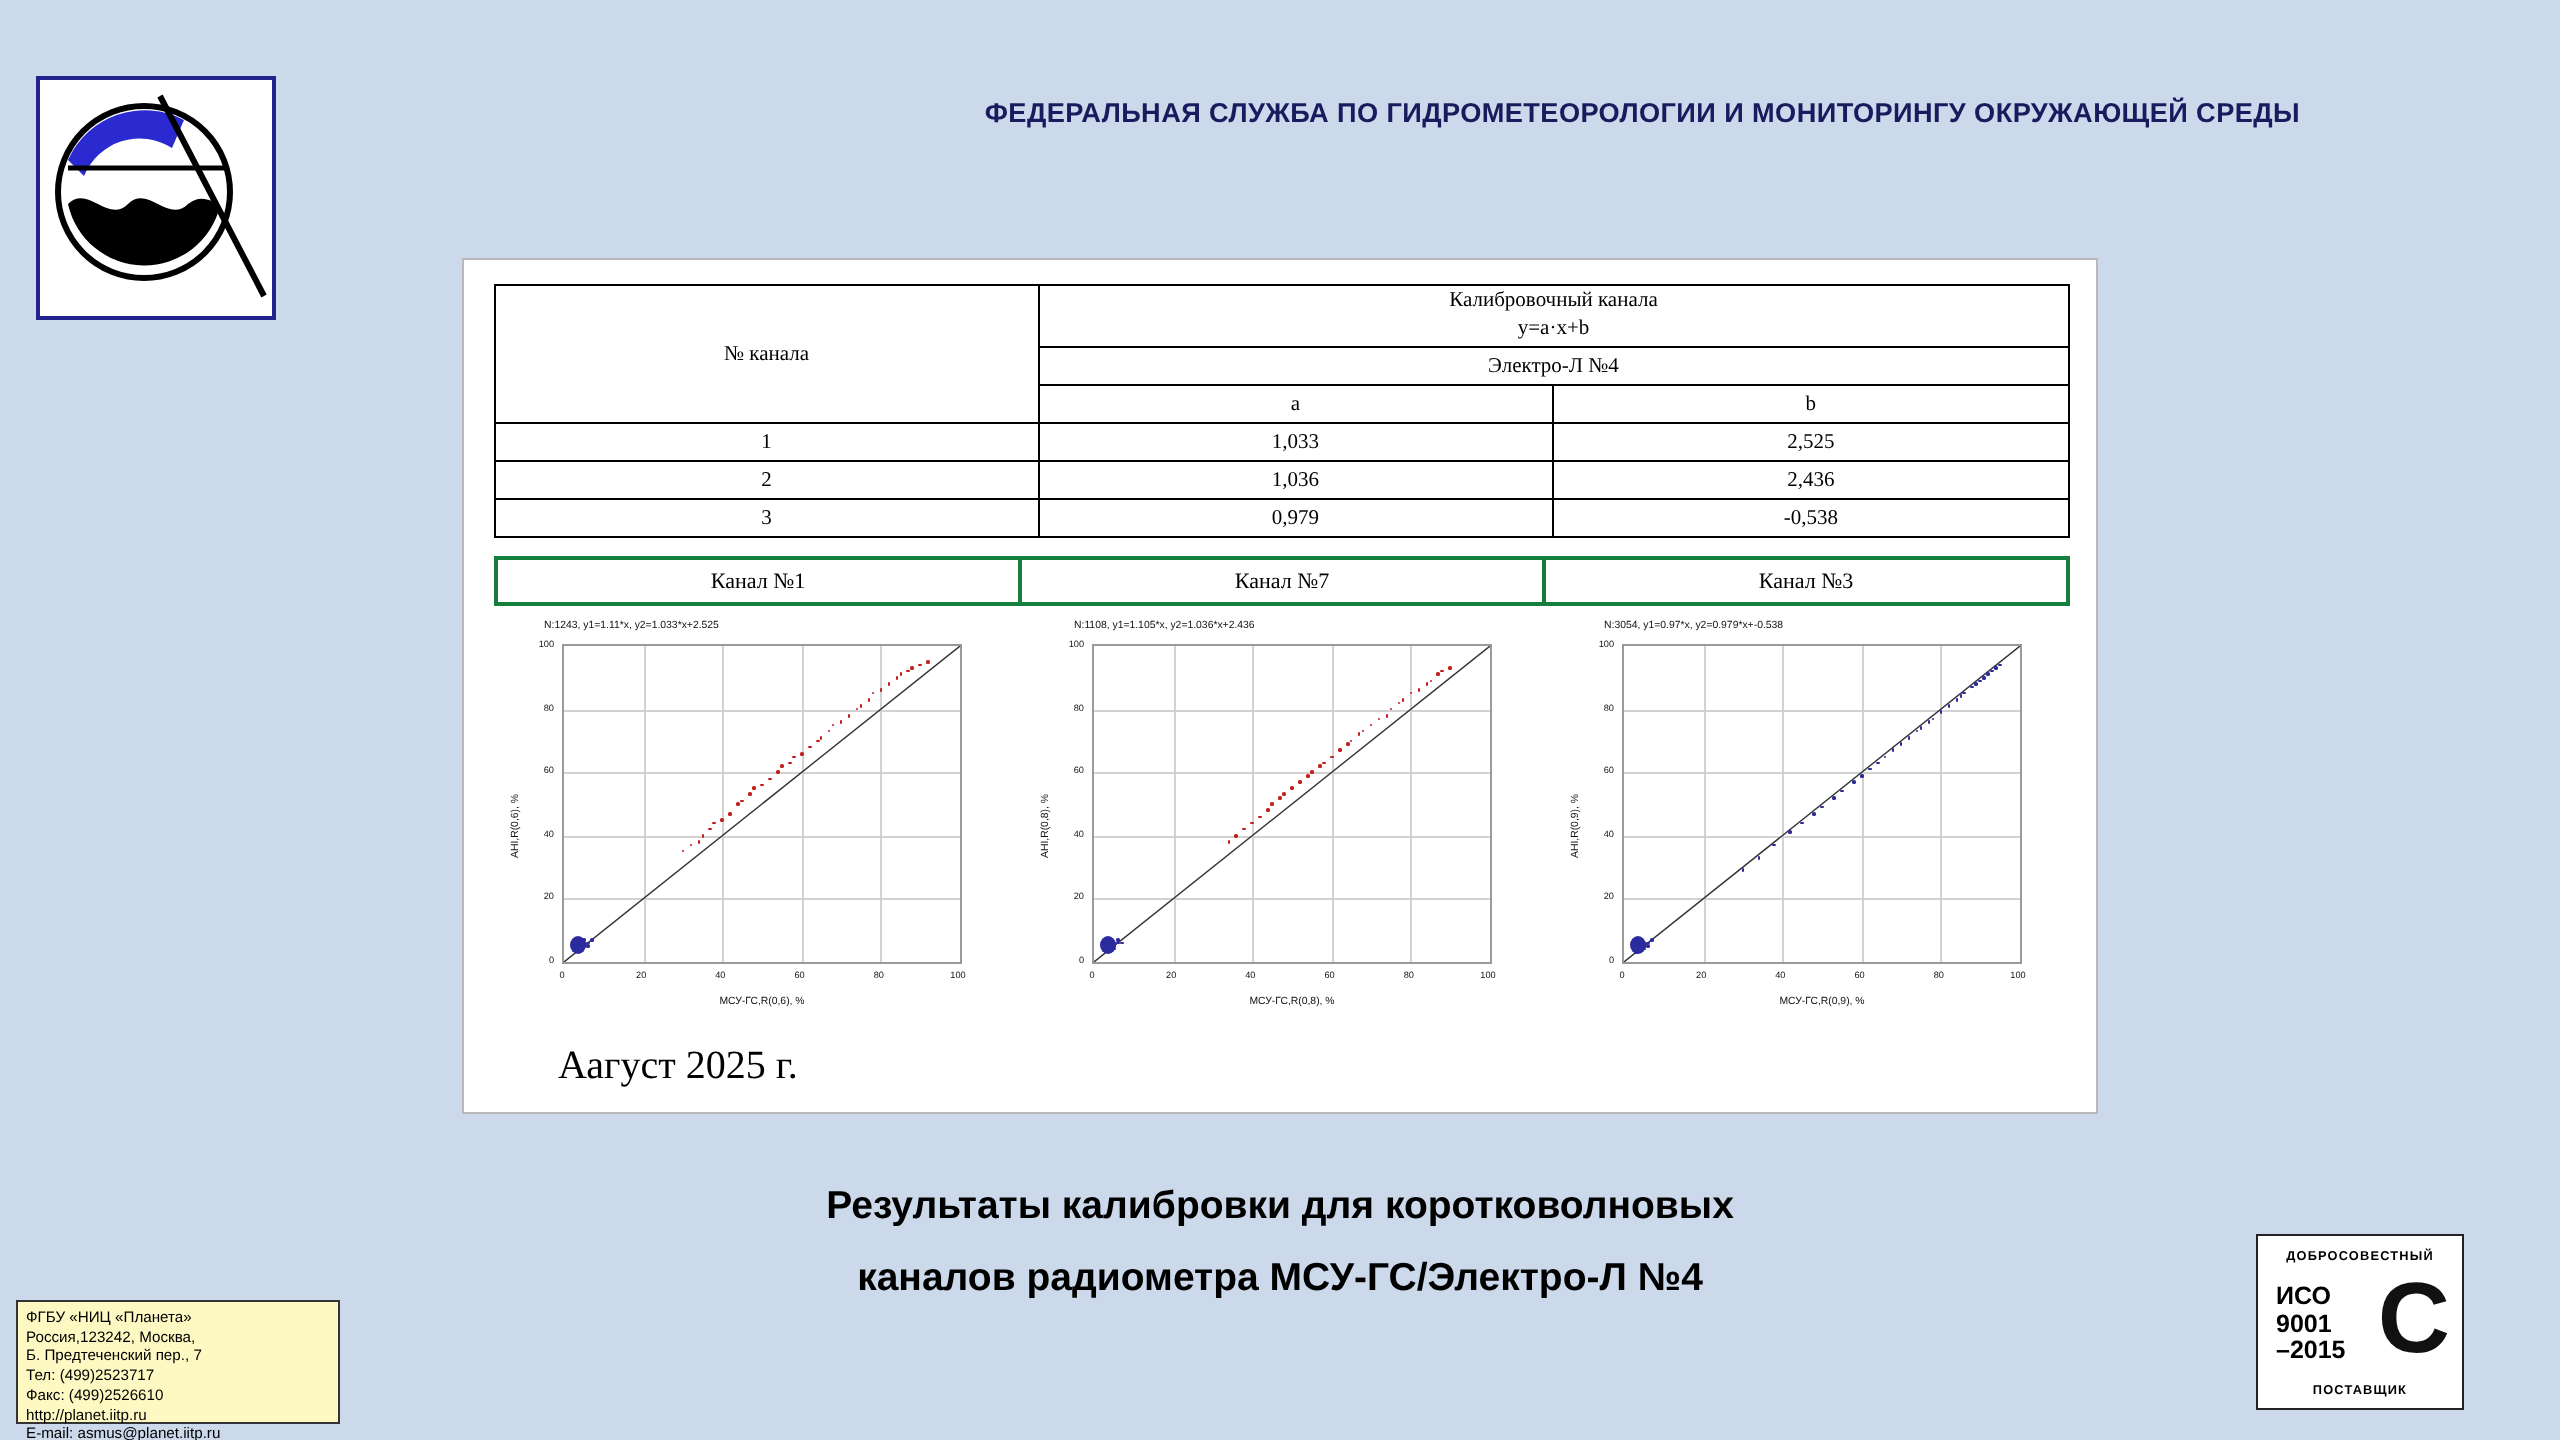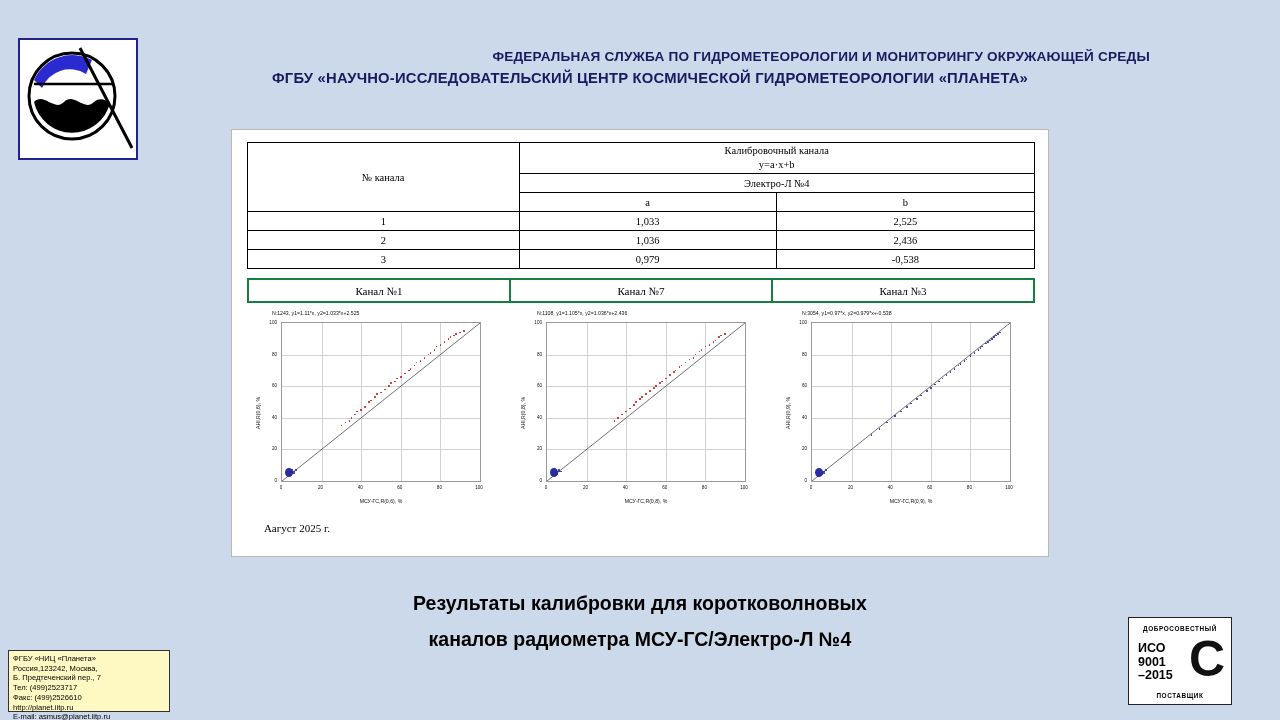--- a/index.html
+++ b/index.html
@@ -205,24 +205,24 @@
     font-size: 4.6px;
     color: #111;
     text-align: right;
     width: 14px;
     transform: translateY(-50%);
   }
 
   
   .date {
     position: absolute;
-    left: 32px;
+    left: 47px;
     top: 392px;
     font-family: "Liberation Serif", serif;
-    font-size: 11px;
+    font-size: 20px;
     color: #000;
   }
 
   
   .caption {
     position: absolute;
     left: 240px;
     top: 585px;
     width: 800px;
     text-align: center;
@@ -297,21 +297,20 @@
     <path d="M14 40 A42 42 0 0 1 72 20 L66 34 A30 30 0 0 0 22 48 Z" fill="#2a2ad0"></path>
     <path d="M13 56 h78 a39 39 0 0 1 -78 0 z" fill="#ffffff"></path>
     <path d="M14 62 C24 52 34 72 44 62 C54 52 64 72 74 62 C80 57 86 60 90 63 A39 39 0 0 1 14 62 Z" fill="#000"></path>
     <line x1="60" y1="8" x2="112" y2="108" stroke="#000" stroke-width="3"></line>
     <line x1="14" y1="44" x2="92" y2="44" stroke="#000" stroke-width="2.5"></line>
   </svg>
 </div>
 
 <div class="header">
   <div class="l1">ФЕДЕРАЛЬНАЯ СЛУЖБА ПО ГИДРОМЕТЕОРОЛОГИИ И МОНИТОРИНГУ ОКРУЖАЮЩЕЙ СРЕДЫ</div>
-  <div class="l2">ФГБУ «НАУЧНО-ИССЛЕДОВАТЕЛЬСКИЙ ЦЕНТР КОСМИЧЕСКОЙ ГИДРОМЕТЕОРОЛОГИИ «ПЛАНЕТА»</div>
 </div>
 
 <div class="panel">
 
   <table class="calib">
     <tbody>
         <tr>
       <td class="col-ch" rowspan="3">№ канала</td>
       <td colspan="2" class="poly-cell">
         <div>Калибровочный канала</div>

